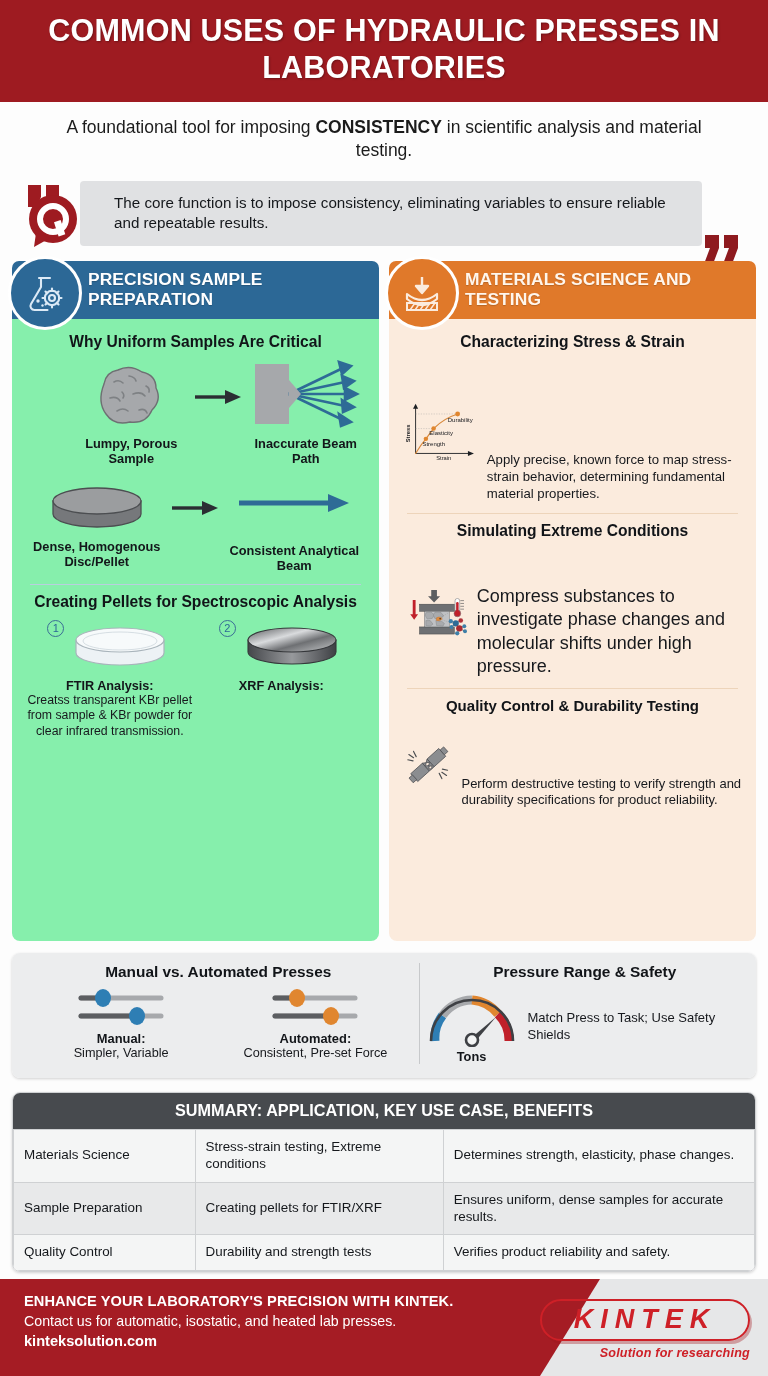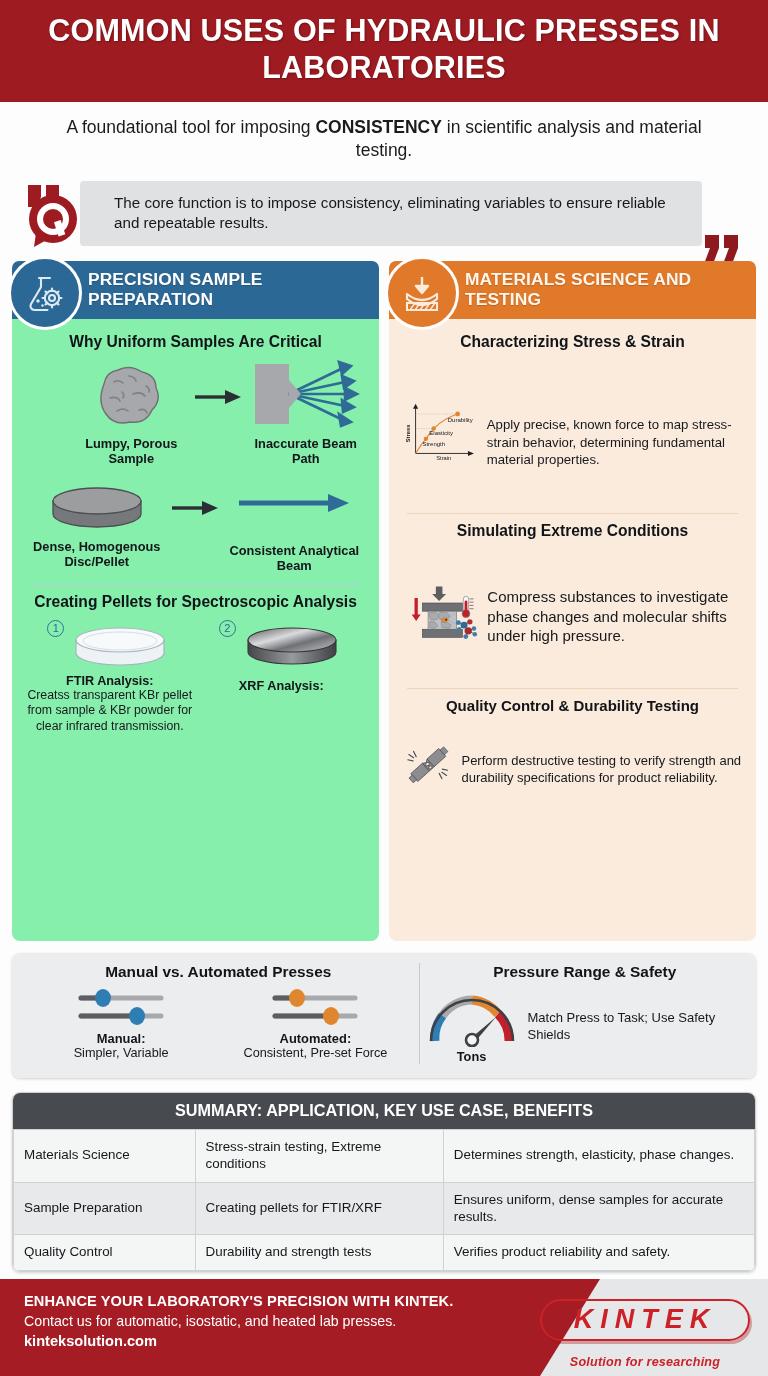--- a/index.html
+++ b/index.html
@@ -97,21 +97,21 @@
   .pellet-col { flex:1 1 0; text-align:center; padding:0 2px; }
   .pellet-cap { font-size:12.7px; font-weight:700; color:#13161a; }
   .pellet-txt { font-size:12.3px; color:#17191d; line-height:1.26; }
   .numcirc {
     display:inline-block; width:17px; height:17px; border-radius:50%;
     border:1.3px solid #3a6d96; color:#2C6896; font-size:11px;
     line-height:15px; text-align:center; vertical-align:top;
   }
 
   
-  .figtxt { display:flex; align-items:center; gap:6px; }
+  .figtxt { display:flex; align-items:flex-end; gap:6px; }
 
   
   .tradeoffs { margin: 12px 12px 0; border-radius:8px; overflow:hidden; box-shadow:0 1px 3px rgba(0,0,0,.18); }
   .to-head {
     background:#7C7F84; color:#fff; text-align:center;
     font-size:17px; font-weight:700; padding:8px 0 9px; letter-spacing:.2px;
   }
   .to-body { background:#ECEDEE; display:flex; padding:10px 6px 14px; }
   .to-left  { flex: 1.22 1 0; border-right:1px solid #c7c9cb; padding:0 6px; }
   .to-right { flex: 1 1 0; padding:0 6px; }
@@ -150,21 +150,21 @@
   .foot-l1 { font-size:14.6px; font-weight:700; letter-spacing:.1px; }
   .foot-l2 { font-size:14.2px; margin-top:4px; }
   .foot-l3 { font-size:14.6px; font-weight:700; margin-top:4px; }
   .logo { position:absolute; right:18px; top:20px; width:210px; text-align:center; }
   .logo-pill {
     border:2.6px solid #CE2027; border-radius:22px; padding:3px 0 4px;
     color:#CE2027; font-size:27px; font-weight:700; letter-spacing:7px;
     font-style:italic;
     box-shadow: 2px 3px 0 rgba(160,20,26,.35);
   }
-  .logo-sub { color:#CE2027; font-size:12.6px; font-weight:700; font-style:italic; margin-top:14px; letter-spacing:.2px; }
+  .logo-sub { color:#CE2027; font-size:12.6px; font-weight:700; font-style:italic; margin-top:5px; letter-spacing:.2px;text-align:right; }
 </style>
 </head>
 <body>
 
 <div class="page">
 
   <div class="banner">
     <h1>COMMON USES OF HYDRAULIC PRESSES IN LABORATORIES</h1>
   </div>
 
@@ -291,21 +291,21 @@
         <div style="display:flex; margin-top:8px;">
           <div class="pellet-col">
             <div style="display:flex; align-items:flex-start; justify-content:center;">
               <span class="numcirc">1</span>
               <svg width="104" height="54" viewBox="0 0 104 54" style="margin-left:4px;">
                 <path d="M8 20 v13 a44 12 0 0 0 88 0 v-13 z" fill="#EDF2F5" stroke="#A9B4BB" stroke-width="1.2"></path>
                 <ellipse cx="52" cy="20" rx="44" ry="12" fill="#F7FAFB" stroke="#A9B4BB" stroke-width="1.2"></ellipse>
                 <ellipse cx="52" cy="21" rx="37" ry="9" fill="none" stroke="#D6DEE3" stroke-width="1"></ellipse>
               </svg>
             </div>
-            <div class="pellet-cap" style="">FTIR Analysis:</div>
+            <div class="pellet-cap" style="margin-top:5px;">FTIR Analysis:</div>
             <div class="pellet-txt">Creatss transparent KBr pellet from sample &amp; KBr powder for clear infrared transmission.</div>
           </div>
           <div class="pellet-col">
             <div style="display:flex; align-items:flex-start; justify-content:center;">
               <span class="numcirc">2</span>
               <svg width="104" height="54" viewBox="0 0 104 54" style="margin-left:4px;">
                 <defs>
                   <linearGradient id="met" x1="0" y1="0" x2="1" y2="1">
                     <stop offset="0%" stop-color="#55575A"></stop>
                       <stop offset="38%" stop-color="#D9DBDD"></stop>
@@ -426,21 +426,21 @@
               <circle cx="140" cy="92" r="6" fill="#3E7FA8"></circle>
               <circle cx="168" cy="90" r="6.5" fill="#B03037"></circle>
               <circle cx="142" cy="108" r="5.5" fill="#3E7FA8"></circle>
               <circle cx="154" cy="98" r="8.5" fill="#2E6B96"></circle>
               <circle cx="164" cy="112" r="9" fill="#A82B32"></circle>
               <circle cx="178" cy="106" r="5.5" fill="#3E7FA8"></circle>
               <circle cx="158" cy="126" r="6" fill="#3E7FA8"></circle>
               <circle cx="180" cy="120" r="5.5" fill="#3E7FA8"></circle>
             </g>
           </svg>
-          <div class="body-txt" style="padding-top:8px; font-size:15px;">Compress substances to investigate phase changes and molecular shifts under high pressure.</div>
+          <div class="body-txt" style="padding-top:8px; font-size:18px;">Compress substances to investigate phase changes and molecular shifts under high pressure.</div>
         </div>
 
         <div class="divider or"></div>
 
         <div class="sec-title sm">Quality Control &amp; Durability Testing</div>
         <div class="figtxt" style="margin-top:4px;">
           <svg width="104" height="88" viewBox="0 0 104 88">
             <g transform="rotate(-42 52 44)">
               <rect x="16" y="34" width="30" height="20" fill="#8B8D90" stroke="#4C4E51" stroke-width="1.4"></rect>
               <rect x="8" y="38" width="9" height="12" fill="#8B8D90" stroke="#4C4E51" stroke-width="1.4"></rect>

